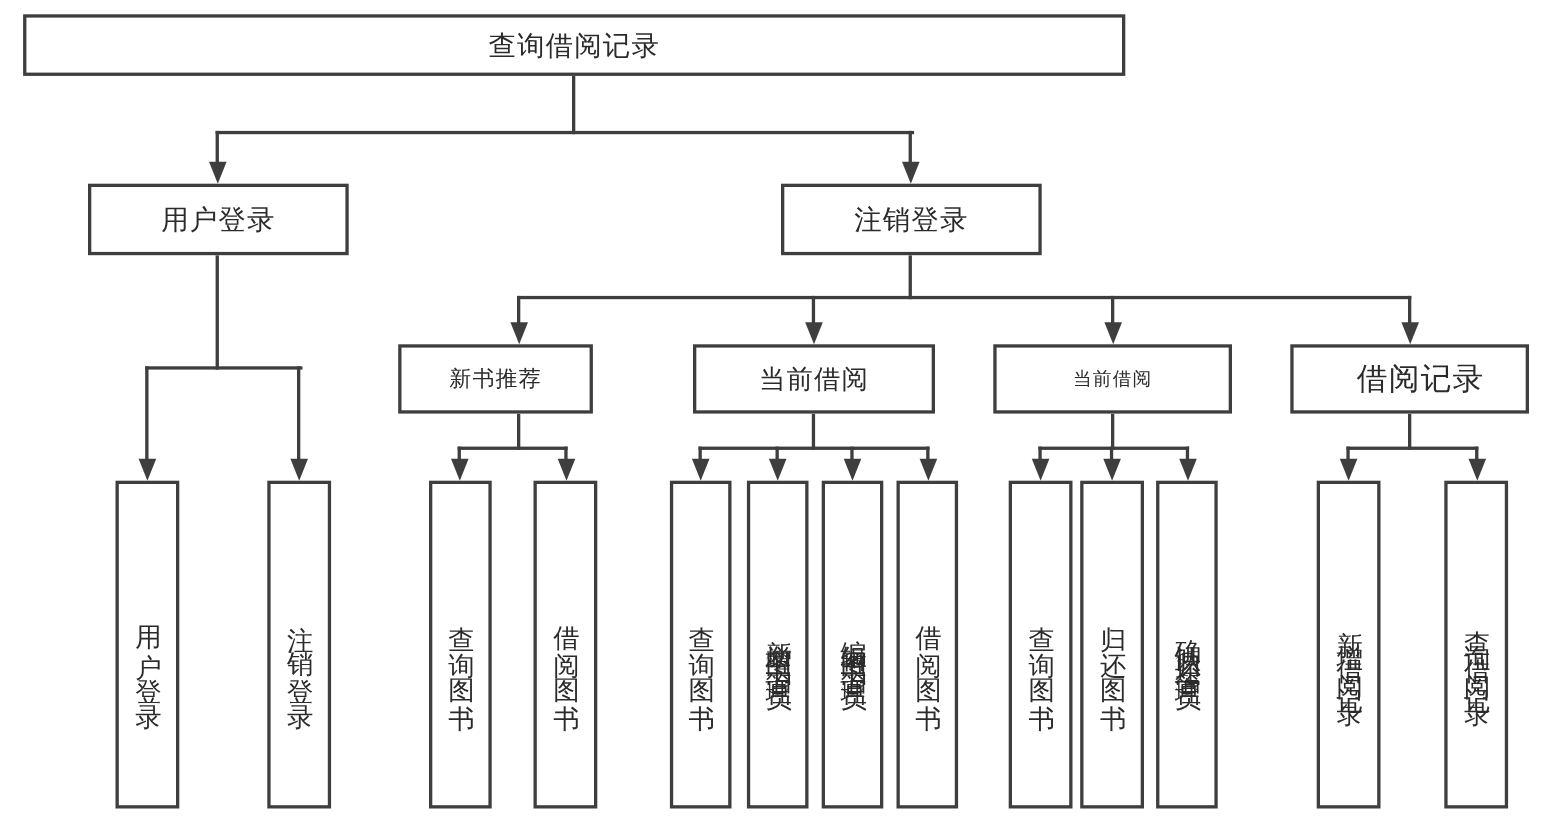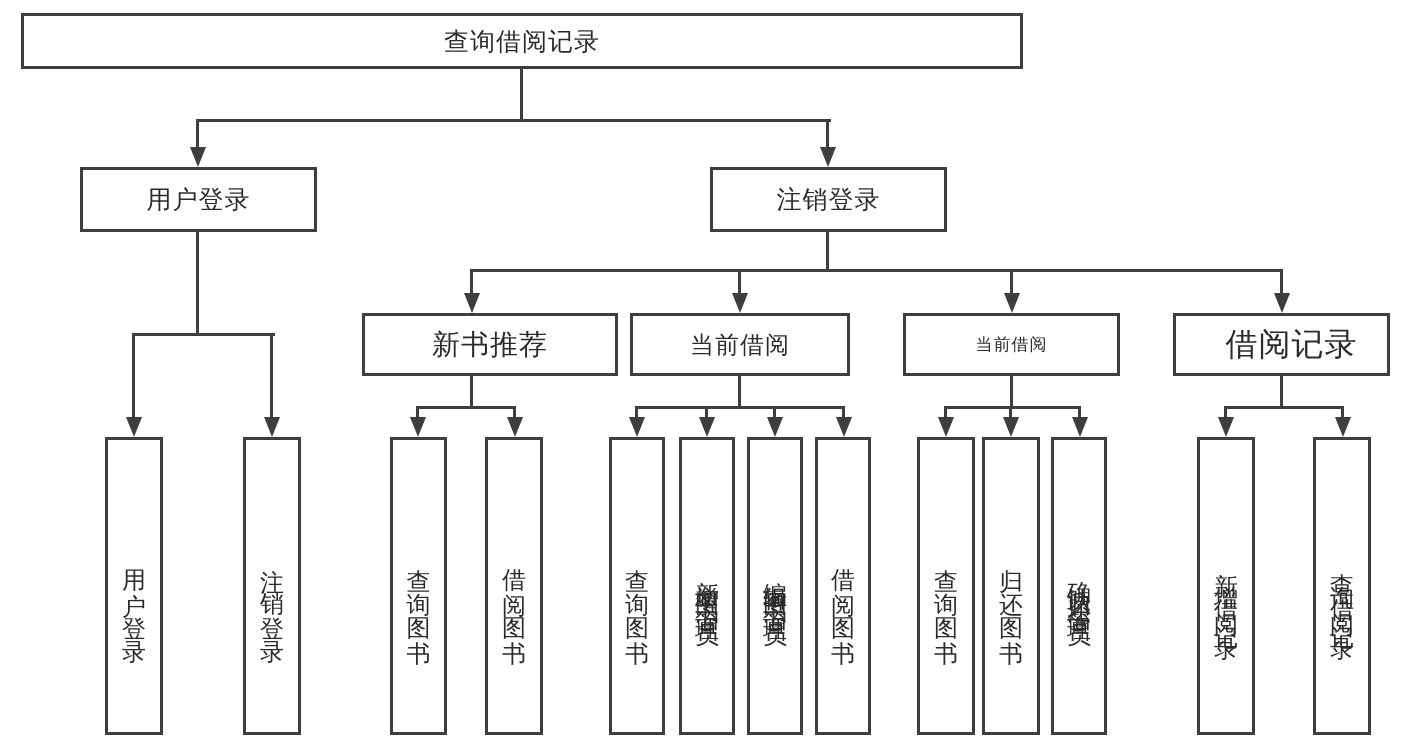--- a/index.html
+++ b/index.html
@@ -85,33 +85,33 @@
   </div>
 
   <div class="node" style="left:80px; top:167px; width:237px; height:65px;">
     <span>用户登录</span>
   </div>
 
   <div class="node" style="left:710px; top:167px; width:237px; height:65px;">
     <span>注销登录</span>
   </div>
 
-  <div class="node" style="left:362px; top:313px; width:256px; height:63px; font-size:28px;">
+  <div class="node" style="left:362px; top:313px; width:177px; height:63px; font-size:20px;">
     <span>新书推荐</span>
   </div>
 
   <div class="node" style="left:630px; top:313px; width:220px; height:63px; font-size:24px;">
     <span>当前借阅</span>
   </div>
 
   <div class="node" style="left:903px; top:313px; width:217px; height:63px; font-size:17px;">
     <span>当前借阅</span>
   </div>
 
-  <div class="node" style="left:1173px; top:313px; width:217px; height:63px; font-size:32px;padding-left:20px;">
+  <div class="node" style="left:1173px; top:313px; width:217px; height:63px; font-size:28px;padding-left:20px;">
     <span>借阅记录</span>
   </div>
 
   <div class="leaf" style="left:105px; width:58px;">
     <span class="vtext ls4">用户登录</span>
   </div>
   <div class="leaf" style="left:243px; width:58px;">
     <span class="vtext ls4">注销登录</span>
   </div>
 

